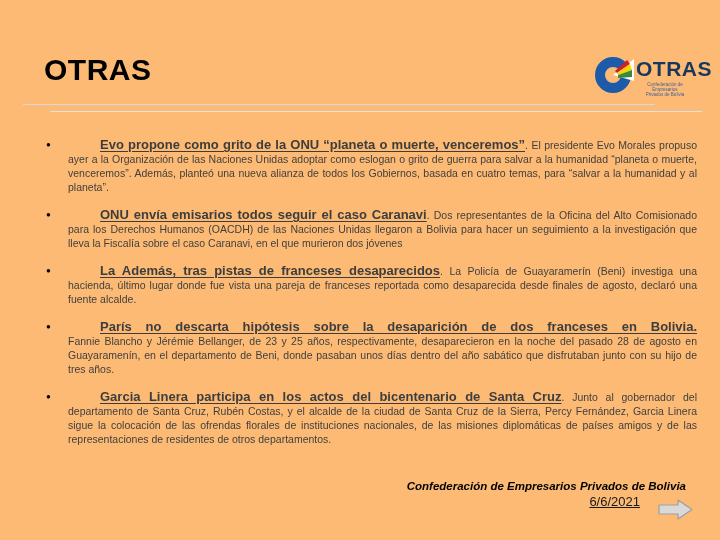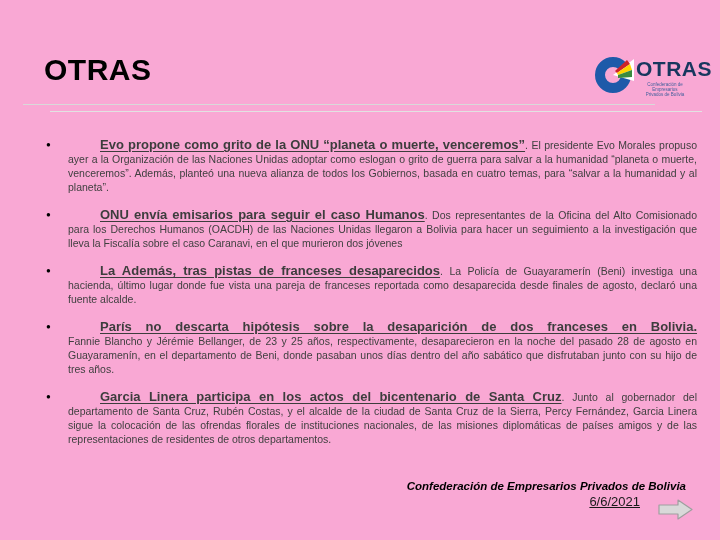--- a/index.html
+++ b/index.html
@@ -1,17 +1,17 @@
 <!DOCTYPE html>
 <html><head>
 <meta charset="utf-8">
 <style>
   html,body{margin:0;padding:0;background:#888;}
   .slide{
-    position:relative;width:720px;height:540px;background:#f9a8d4;
+    position:relative;width:720px;height:540px;background:#fdba74;
     font-family:"Liberation Sans",sans-serif;overflow:hidden;margin:0 auto;
   }
   
   .title{
     position:absolute;left:44px;top:53px;
     font-size:30px;font-weight:bold;color:#000000;letter-spacing:0.5px;
   }
   
   .logo{position:absolute;left:594px;top:55px;width:104px;height:46px;}
   .logo-mark{position:absolute;left:0;top:0;width:40px;height:40px;}
@@ -74,21 +74,21 @@
   <div class="rule1"></div>
   <div class="rule2"></div>
 
   <ul class="bullets">
     <li>
       <span class="marker">●</span>
       <span class="heading">Evo propone como grito de la ONU “planeta o muerte, venceremos”</span><span class="sep">. </span><span class="body">El presidente Evo Morales propuso ayer a la Organización de las Naciones Unidas adoptar como eslogan o grito de guerra para salvar a la humanidad “planeta o muerte, venceremos”. Además, planteó una nueva alianza de todos los Gobiernos, basada en cuatro temas, para “salvar a la humanidad y al planeta”.</span>
     </li>
     <li>
       <span class="marker">●</span>
-      <span class="heading">ONU envía emisarios para seguir el caso Humanos</span><span class="sep">. </span><span class="body">Dos representantes de la Oficina del Alto Comisionado para los Derechos Humanos (OACDH) de las Naciones Unidas llegaron a Bolivia para hacer un seguimiento a la investigación que lleva la Fiscalía sobre el caso Caranavi, en el que murieron dos jóvenes</span>
+      <span class="heading">ONU envía emisarios todos seguir el caso Caranavi</span><span class="sep">. </span><span class="body">Dos representantes de la Oficina del Alto Comisionado para los Derechos Humanos (OACDH) de las Naciones Unidas llegaron a Bolivia para hacer un seguimiento a la investigación que lleva la Fiscalía sobre el caso Caranavi, en el que murieron dos jóvenes</span>
     </li>
     <li>
       <span class="marker">●</span>
       <span class="heading">La Además, tras pistas de franceses desaparecidos</span><span class="sep">. </span><span class="body">La Policía de Guayaramerín (Beni) investiga una hacienda, último lugar donde fue vista una pareja de franceses reportada como desaparecida desde finales de agosto, declaró una fuente alcalde.</span>
     </li>
     <li class="own-line">
       <span class="marker">●</span>
       <span class="heading">París no descarta hipótesis sobre la desaparición de dos franceses en Bolivia.</span><span class="sep"></span><span class="body">Fannie Blancho y Jérémie Bellanger, de 23 y 25 años, respectivamente, desaparecieron en la noche del pasado 28 de agosto en Guayaramenín, en el departamento de Beni, donde pasaban unos días dentro del año sabático que disfrutaban junto con su hijo de tres años.</span>
     </li>
     <li>

